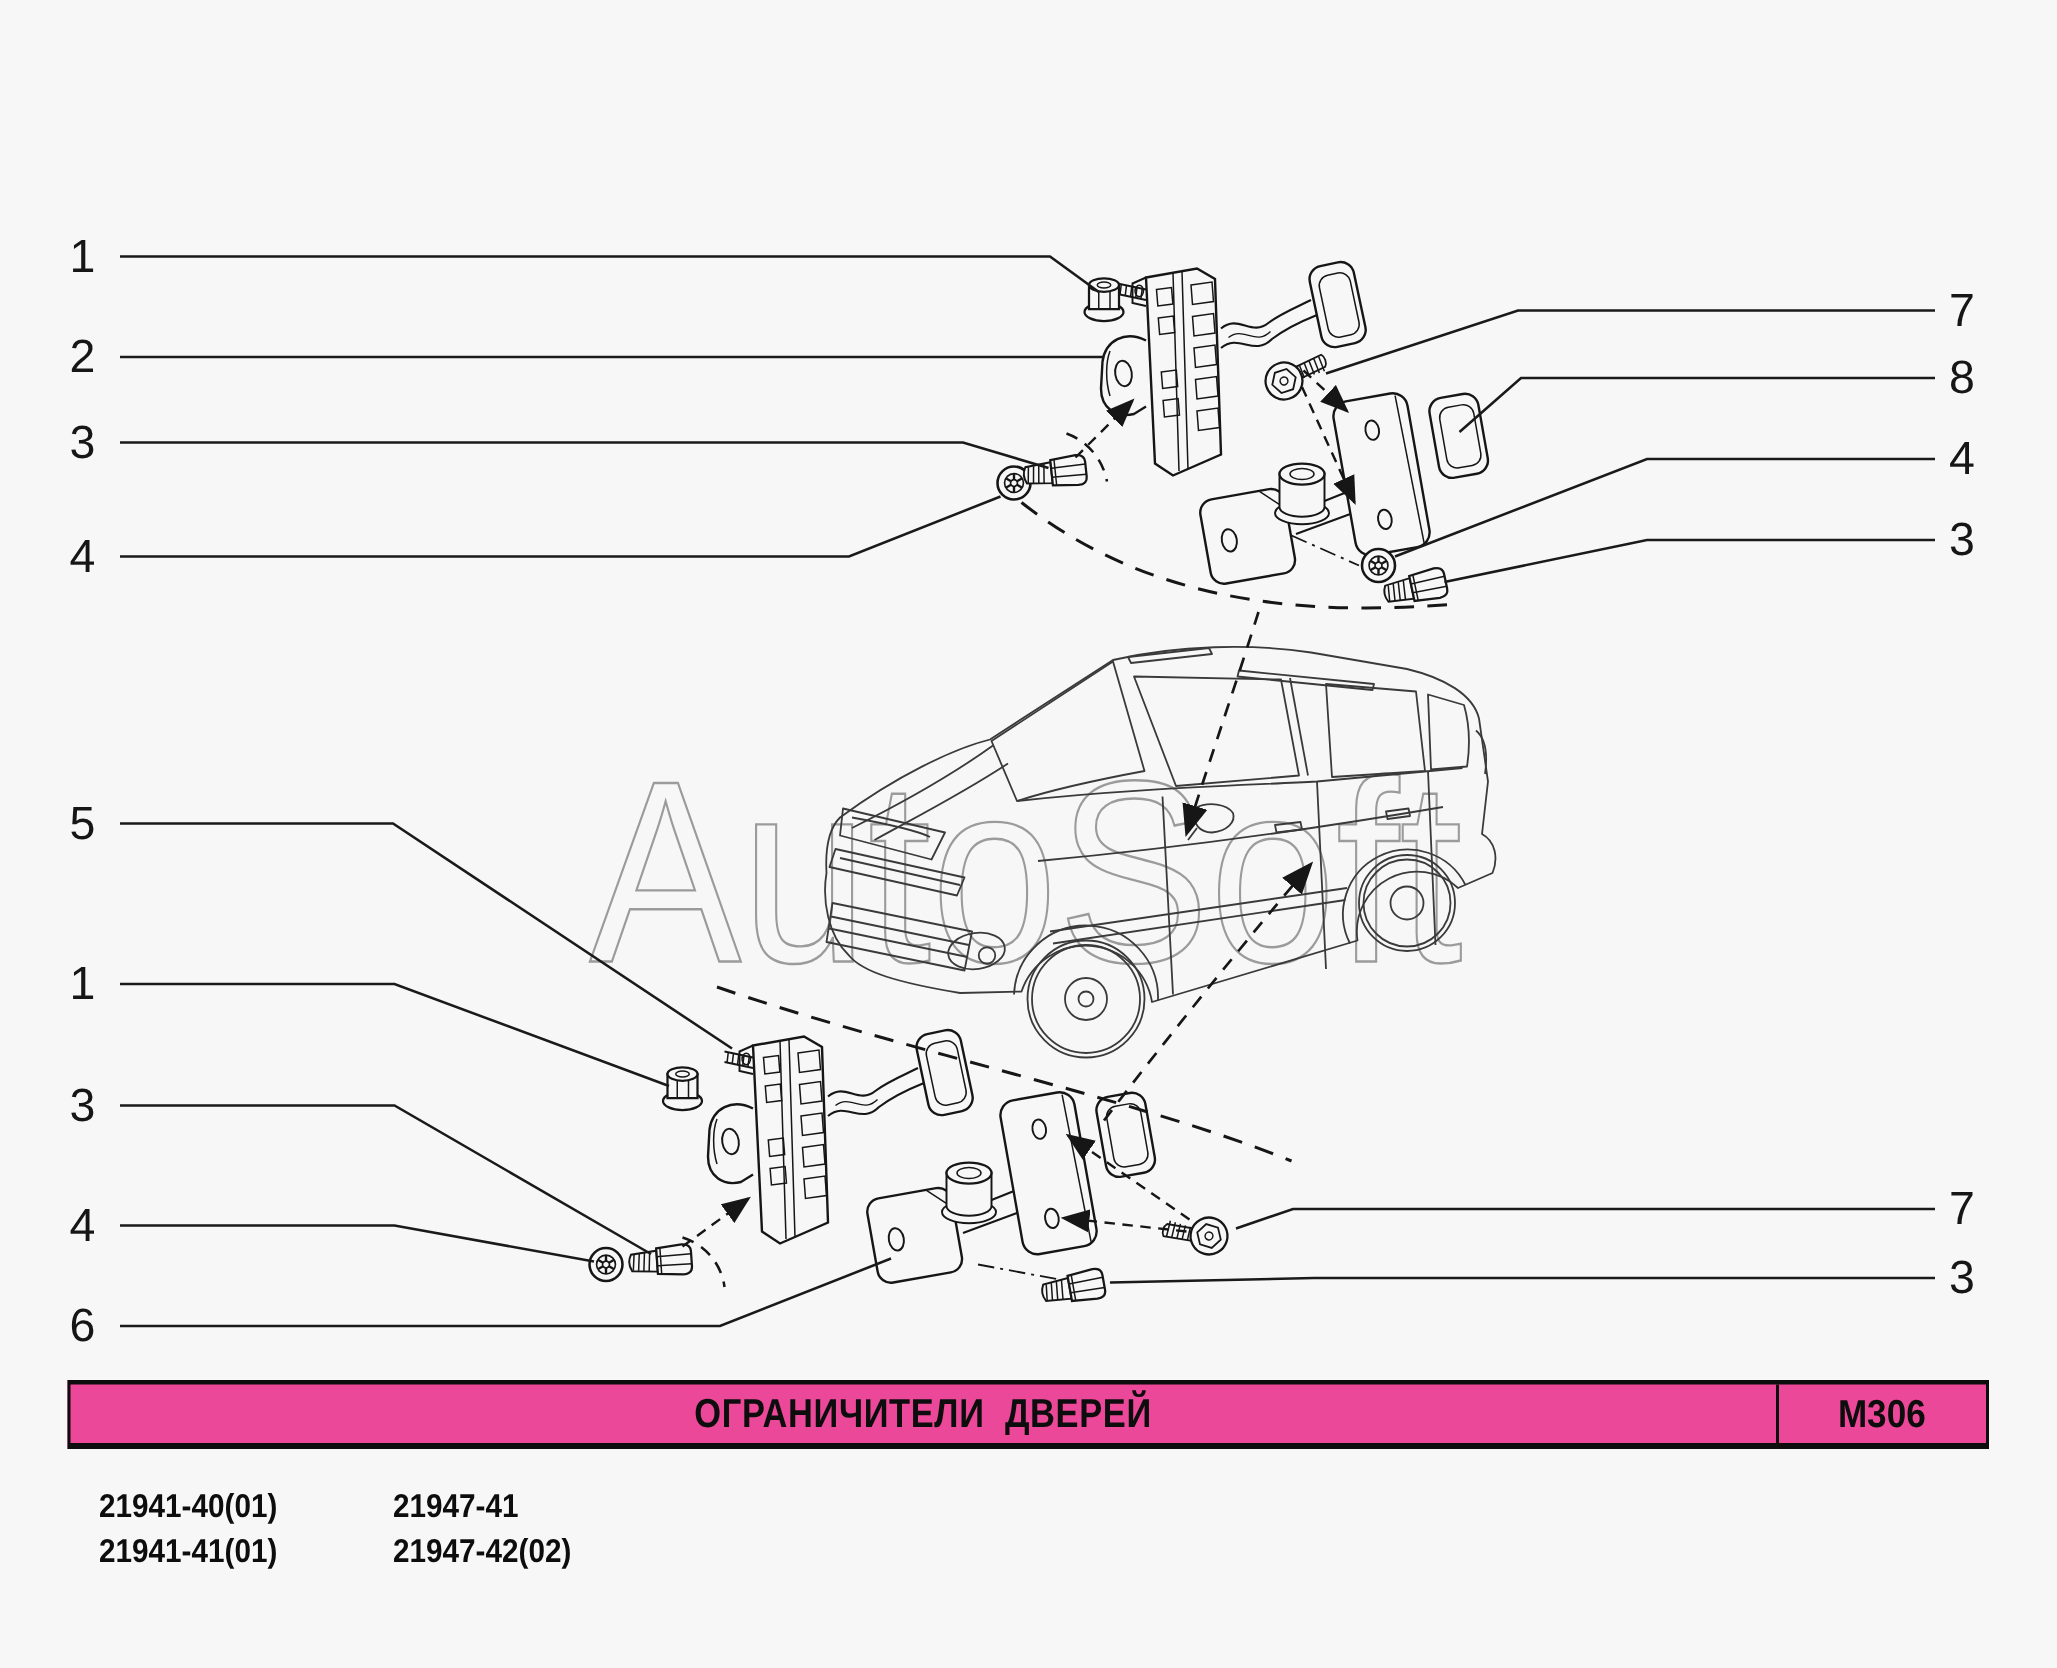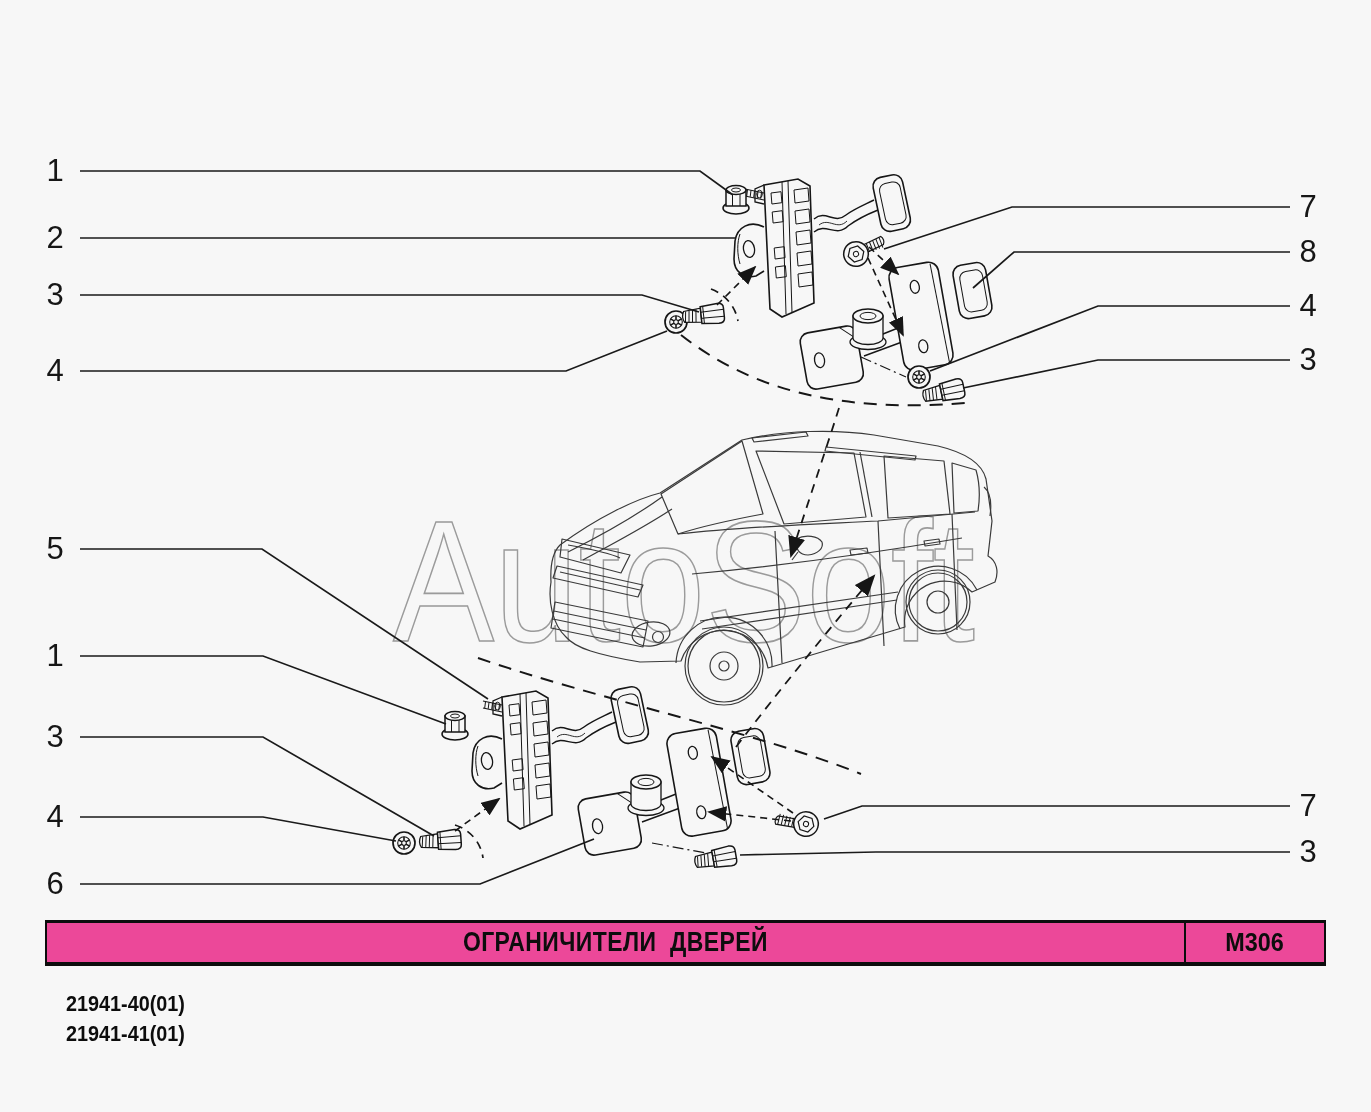--- a/index.html
+++ b/index.html
@@ -238,15 +238,19 @@
   <div class="plate-code-cell">
     <span class="plate-code">M306</span>
   </div>
 </div>
 
 <div class="part-numbers">
   <div class="pn-col pn-col0">
     <span class="pn">21941-40(01)</span>
     <span class="pn">21941-41(01)</span>
   </div>
+  <div class="pn-col pn-col3">
+    <span class="pn">21947-41</span>
+    <span class="pn">21947-42(02)</span>
+  </div>
 </div>
 
 </div>
 
 </body></html>

